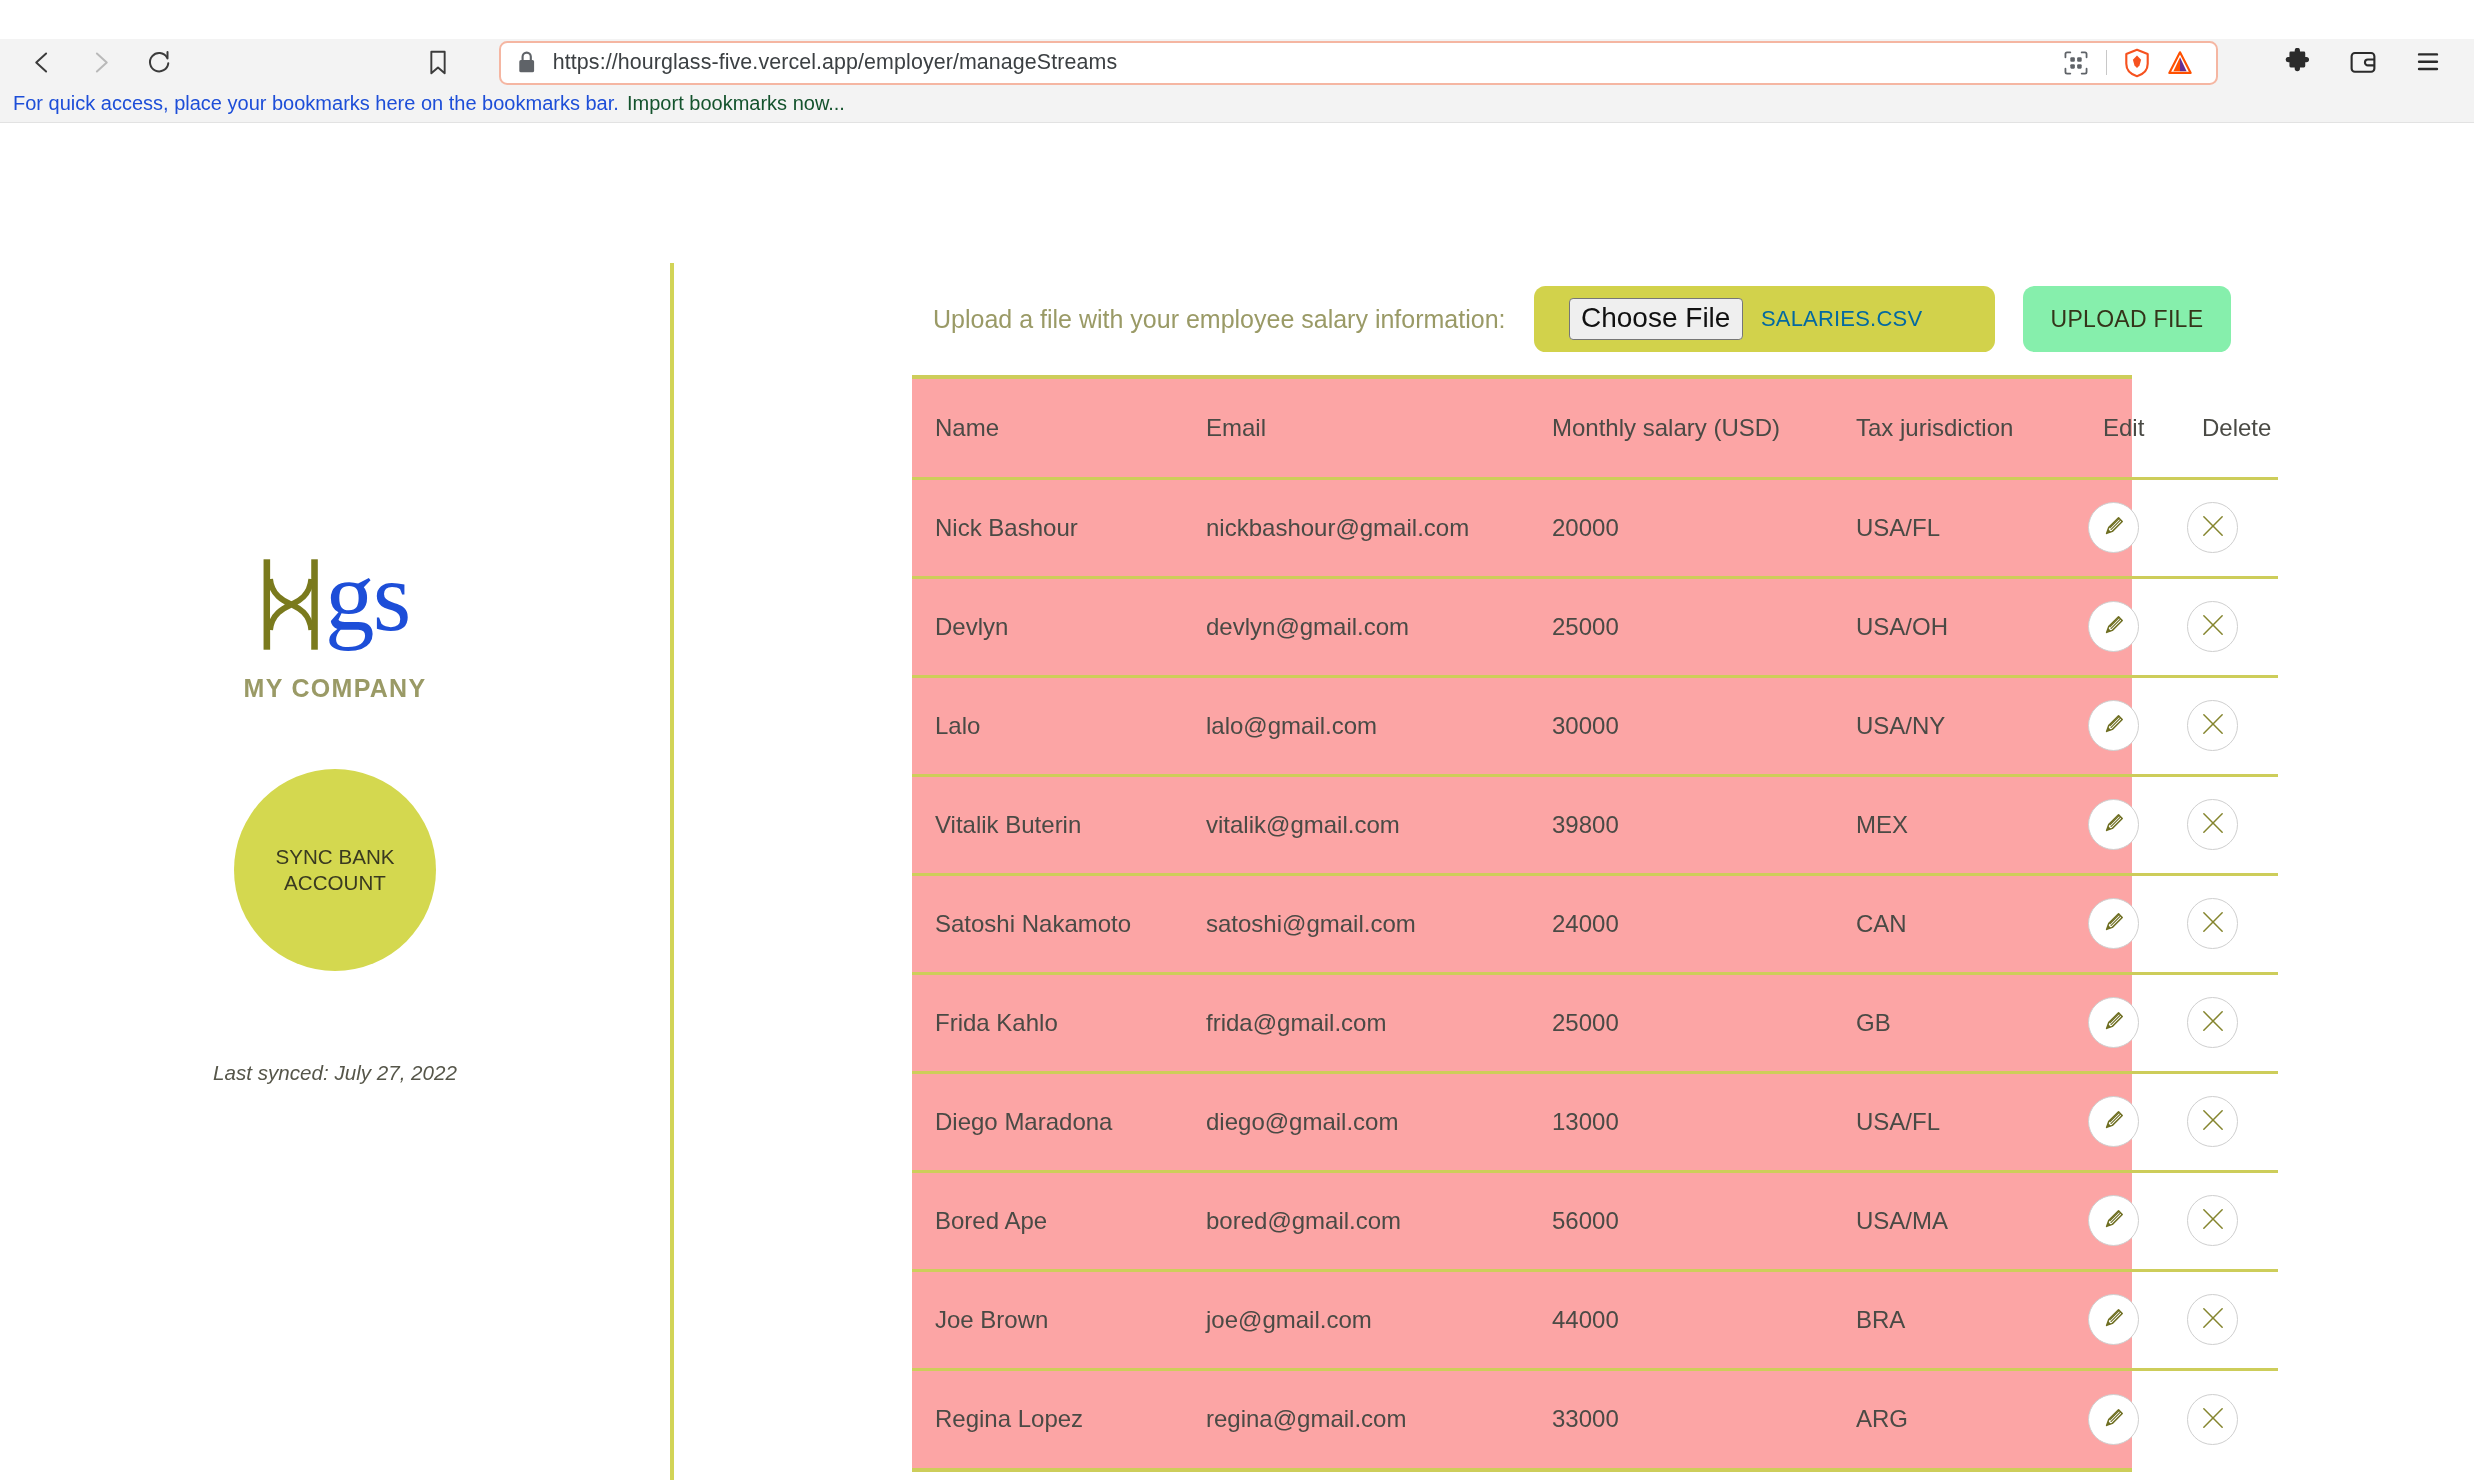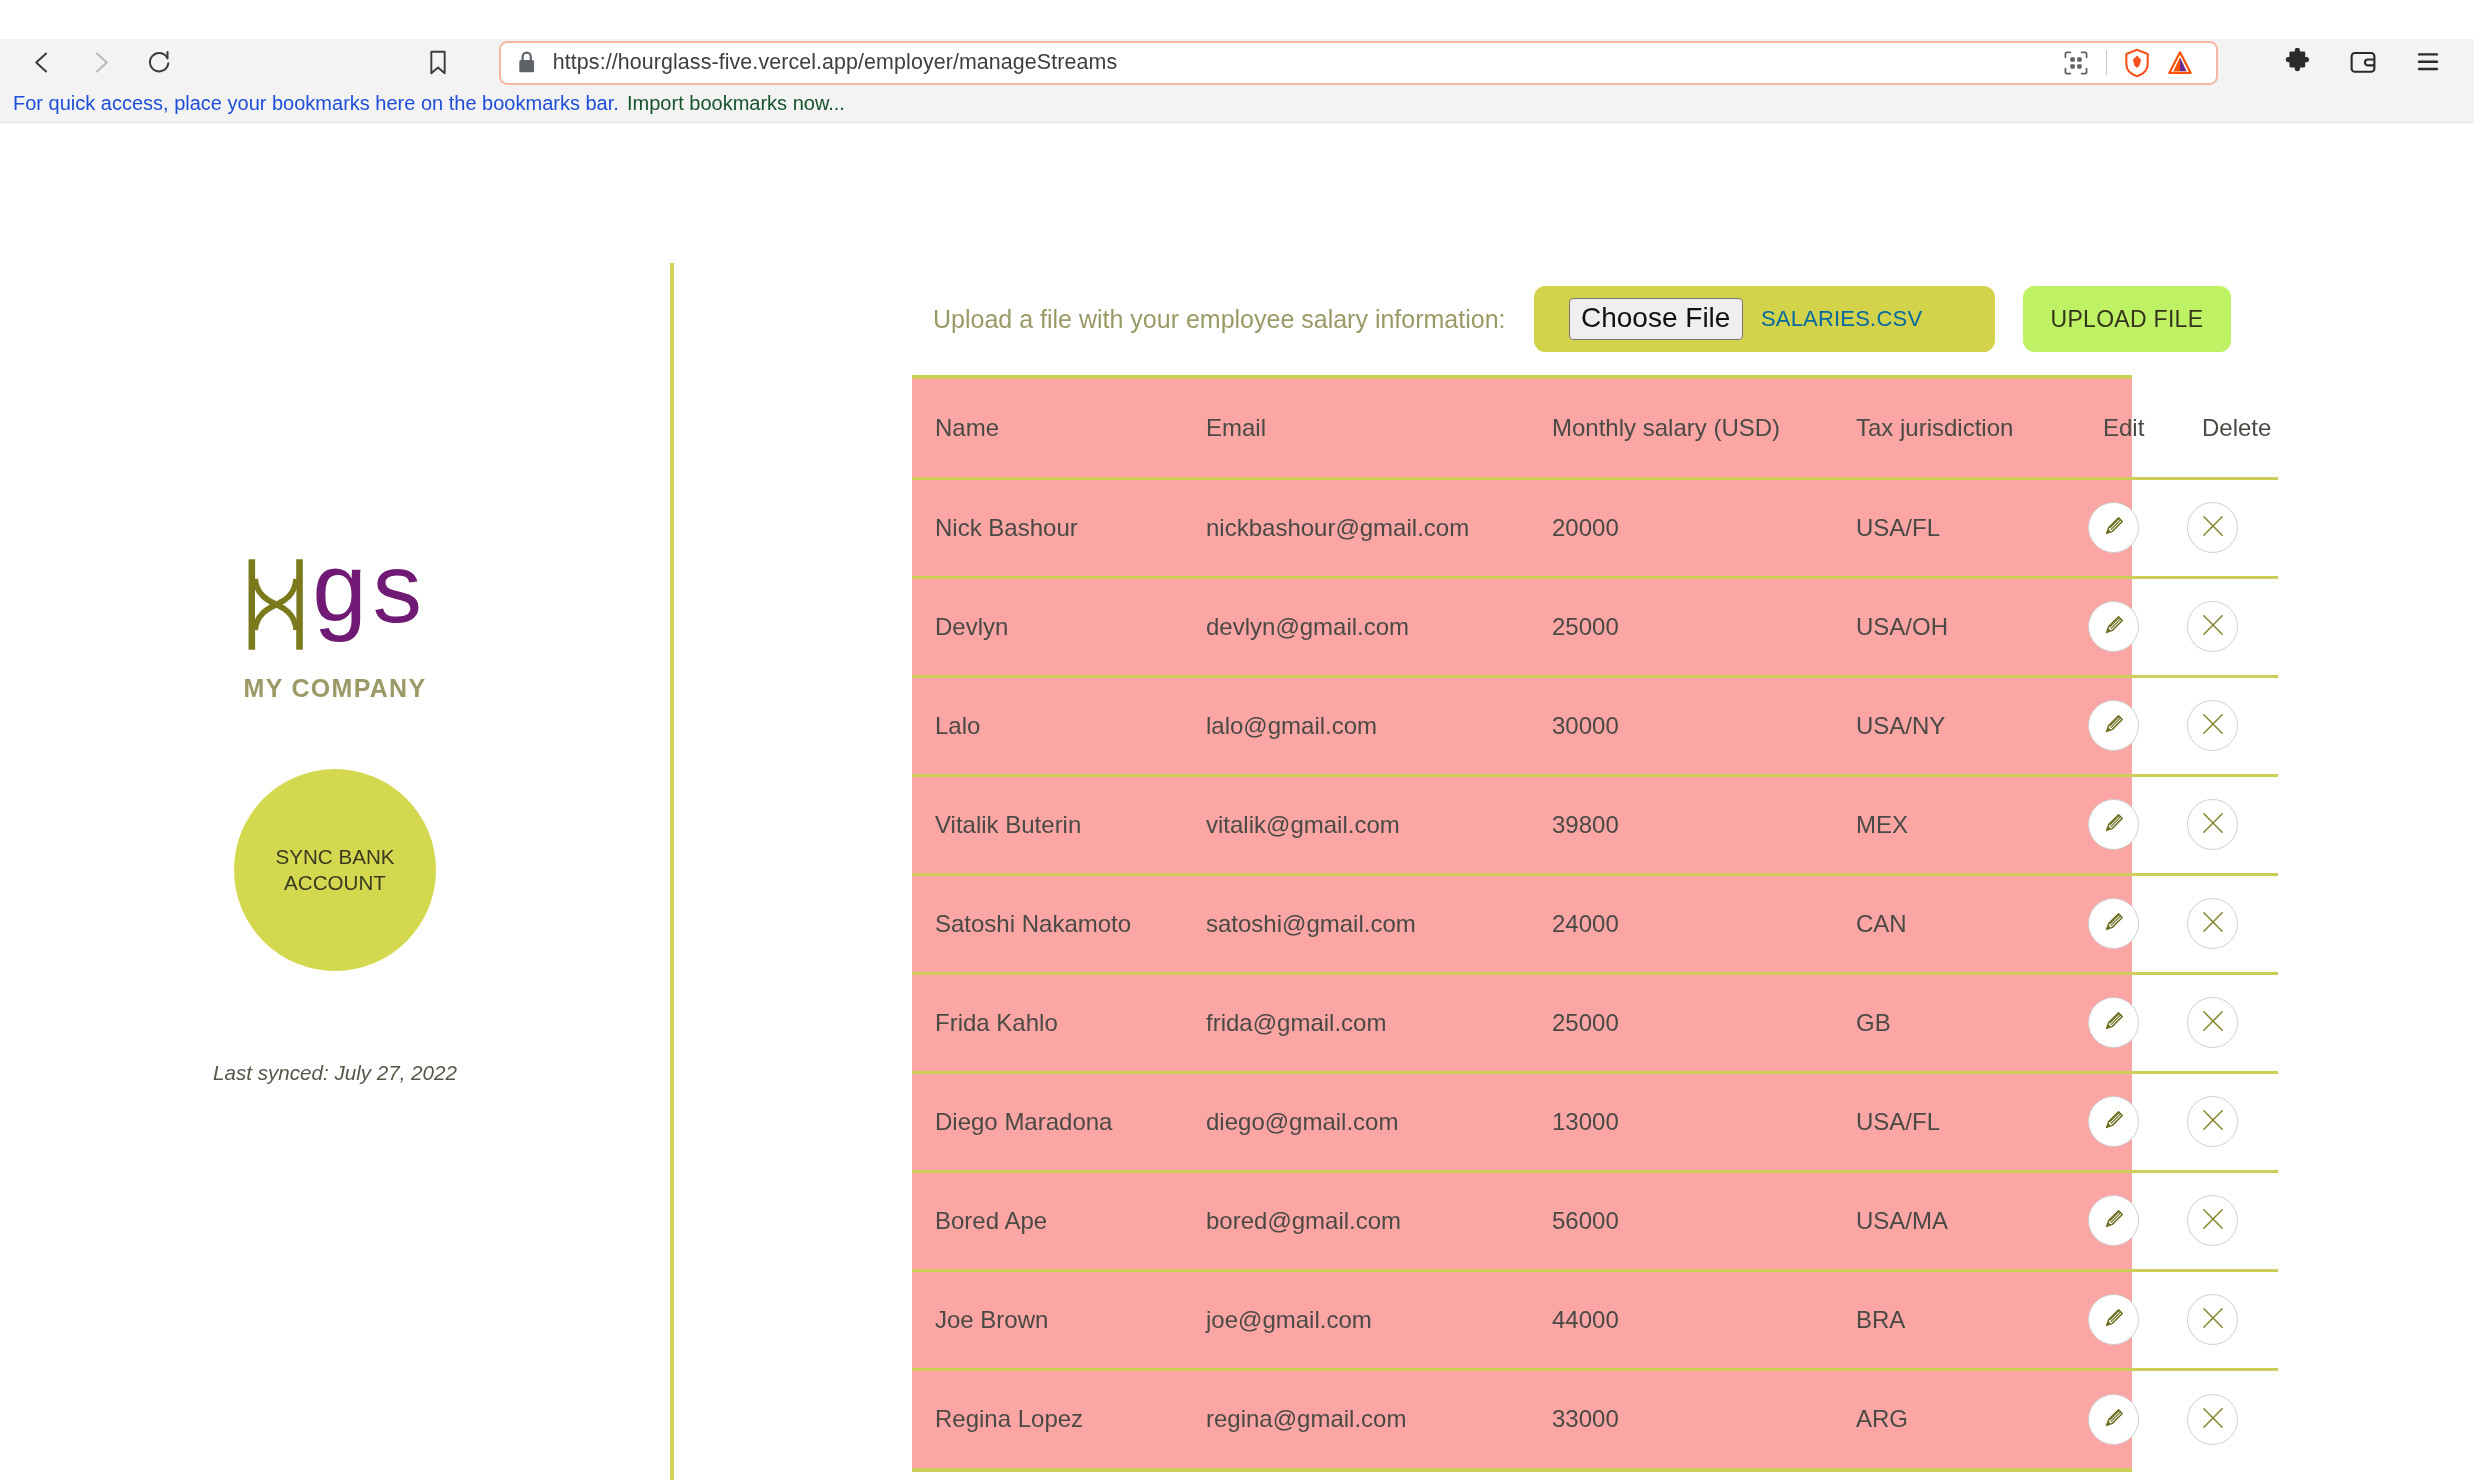--- a/index.html
+++ b/index.html
@@ -142,23 +142,23 @@
   }
   .logo-h {
     position: relative;
     width: 63px;
     height: 95px;
     margin-top: 5px;
     margin-right: 1.6px;
   }
   .logo-h svg { display: block; }
   .logo-rest {
-    font-family: Liberation Mono, monospace;
+    font-family: Liberation Serif, serif;
     font-size: 99px;
-    color: #701a75;
+    color: #1d4ed8;
     line-height: 0.92;
   }
 
   .company-name {
     font-size: 25px;
     font-weight: bold;
     letter-spacing: 1.3px;
     color: #9a9a66;
     font-family: "Liberation Sans", sans-serif;
   }
@@ -238,21 +238,21 @@
   }
 
   .file-name {
     margin-left: 18px;
     font-size: 22px;
     color: #0369a1;
     letter-spacing: 0.2px;
   }
 
   .upload-file-btn {
-    background: #bef264;
+    background: #86efac;
     border: none;
     border-radius: 11.5px;
     height: 66px;
     padding: 0 28px;
     font-size: 23px;
     color: #34341a;
     letter-spacing: 0.3px;
     cursor: pointer;
     font-family: "Liberation Sans", sans-serif;
     white-space: nowrap;

